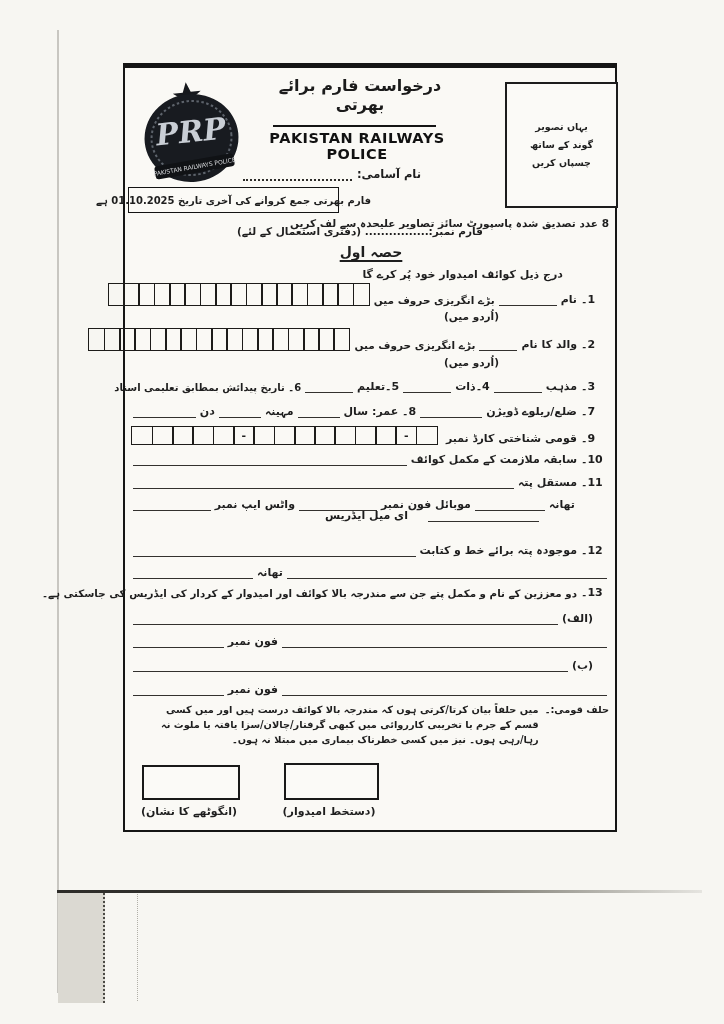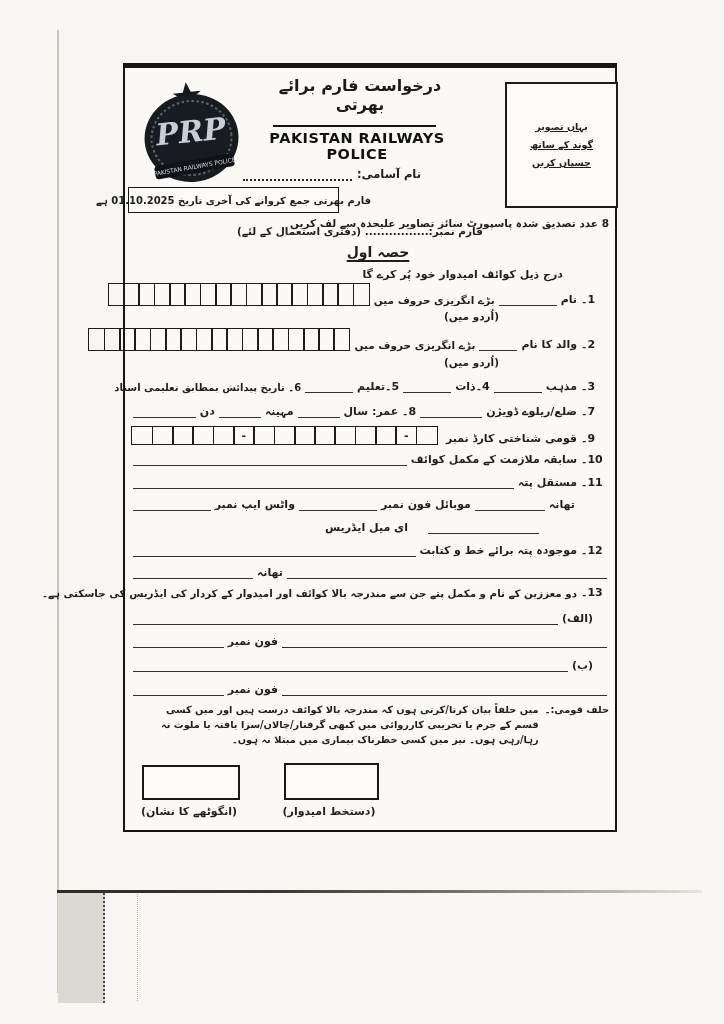--- a/index.html
+++ b/index.html
@@ -24,29 +24,29 @@
   .bl{border-bottom:1.2px solid #33312e;height:13px;flex:none;}
   .grow{flex:1;}
   .cells{display:flex;direction:ltr;flex:none;}
   .c{width:15px;height:21px;border:1.7px solid #1d1c1a;margin-left:-1.7px;background:transparent;flex:none;
      display:flex;align-items:center;justify-content:center;font-weight:700;font-size:11px;}
   .cells.cnic .c{width:20px;height:17px;}
   
   .title{left:130px;top:8px;width:210px;text-align:center;font-size:16px;font-weight:700;direction:rtl;}
   .divider{left:148px;top:57px;width:163px;height:0;border-top:2px solid #141414;}
   .orgname{left:132px;top:62px;width:200px;text-align:center;font-weight:700;font-size:14.5px;letter-spacing:.5px;color:#111;}
-  .photobox{left:380px;top:14px;width:109px;height:122px;border:2px solid #1c1c1c;display:flex;align-items:center;justify-content:center;background:#fbfaf7;text-decoration:underline;}
+  .photobox{left:380px;top:14px;width:109px;height:122px;border:2px solid #1c1c1c;display:flex;align-items:center;justify-content:center;background:#fbfaf7;}
   .photobox span{direction:rtl;font-size:9.5px;font-weight:600;width:72px;text-align:center;line-height:1.9;}
   .postrow{left:118px;top:99px;width:178px;display:flex;direction:rtl;align-items:flex-end;gap:5px;font-weight:700;font-size:11.5px;}
   .dotline{flex:1;border-bottom:2px dotted #2e2d2a;height:11px;}
   .datebox{left:3px;top:119px;width:209px;height:24px;border:1.8px solid #141414;display:flex;align-items:center;justify-content:center;background:#fbfaf6;}
   .datebox span{direction:rtl;font-size:10px;font-weight:700;white-space:nowrap;}
   .photosnote{right:6px;top:149px;direction:rtl;font-size:10.5px;font-weight:700;}
   .formno{left:112px;top:157px;direction:rtl;font-size:10.5px;font-weight:700;}
-  .heading{left:210px;top:176px;width:86px;text-align:center;font-size:14px;font-weight:800;direction:rtl;
+  .heading{left:203px;top:176px;width:86px;text-align:center;font-size:14px;font-weight:800;direction:rtl;
     text-decoration:underline;text-underline-offset:3px;text-decoration-thickness:1.5px;}
   .intro{right:52px;top:200px;direction:rtl;font-size:11px;font-weight:700;}
   .sub-urdu{direction:rtl;font-weight:700;font-size:10.5px;}
   .sigbox{border:2px solid #191919;background:#fbfaf7;}
   .siglabel{direction:rtl;text-align:center;font-weight:700;font-size:11px;}
   .aff{position:absolute;left:6px;right:6px;top:634px;display:flex;direction:rtl;gap:6px;font-size:9.8px;line-height:15px;}
   .aff .afflbl{flex:none;font-weight:800;white-space:nowrap;}
   .aff .afftxt{flex:1;font-weight:600;text-align:right;margin-left:8px;}
   
   .logo{left:10px;top:12px;width:112px;height:106px;transform:rotate(-6deg);}
@@ -213,21 +213,21 @@
       <span class="bl grow"></span>
     </div>
     <div class="row" style="top:429px;right:40px">
       <span class="lbl">تھانہ</span>
       <span class="bl" style="width:70px"></span>
       <span class="lbl">موبائل فون نمبر</span>
       <span class="bl" style="width:78px"></span>
       <span class="lbl">واٹس ایپ نمبر</span>
       <span class="bl grow"></span>
     </div>
-    <div class="abs" style="left:200px;top:452px;width:214px;display:flex;align-items:flex-end;gap:20px">
+    <div class="abs" style="left:200px;top:440px;width:214px;display:flex;align-items:flex-end;gap:20px">
       <span class="lbl urdu" style="font-size:11px">ای میل ایڈریس</span>
       <span class="bl grow"></span>
     </div>
 
     <div class="row" style="top:475px">
       <span class="num">12۔</span>
       <span class="lbl">موجودہ پتہ برائے خط و کتابت</span>
       <span class="bl grow"></span>
     </div>
     <div class="row" style="top:497px">

